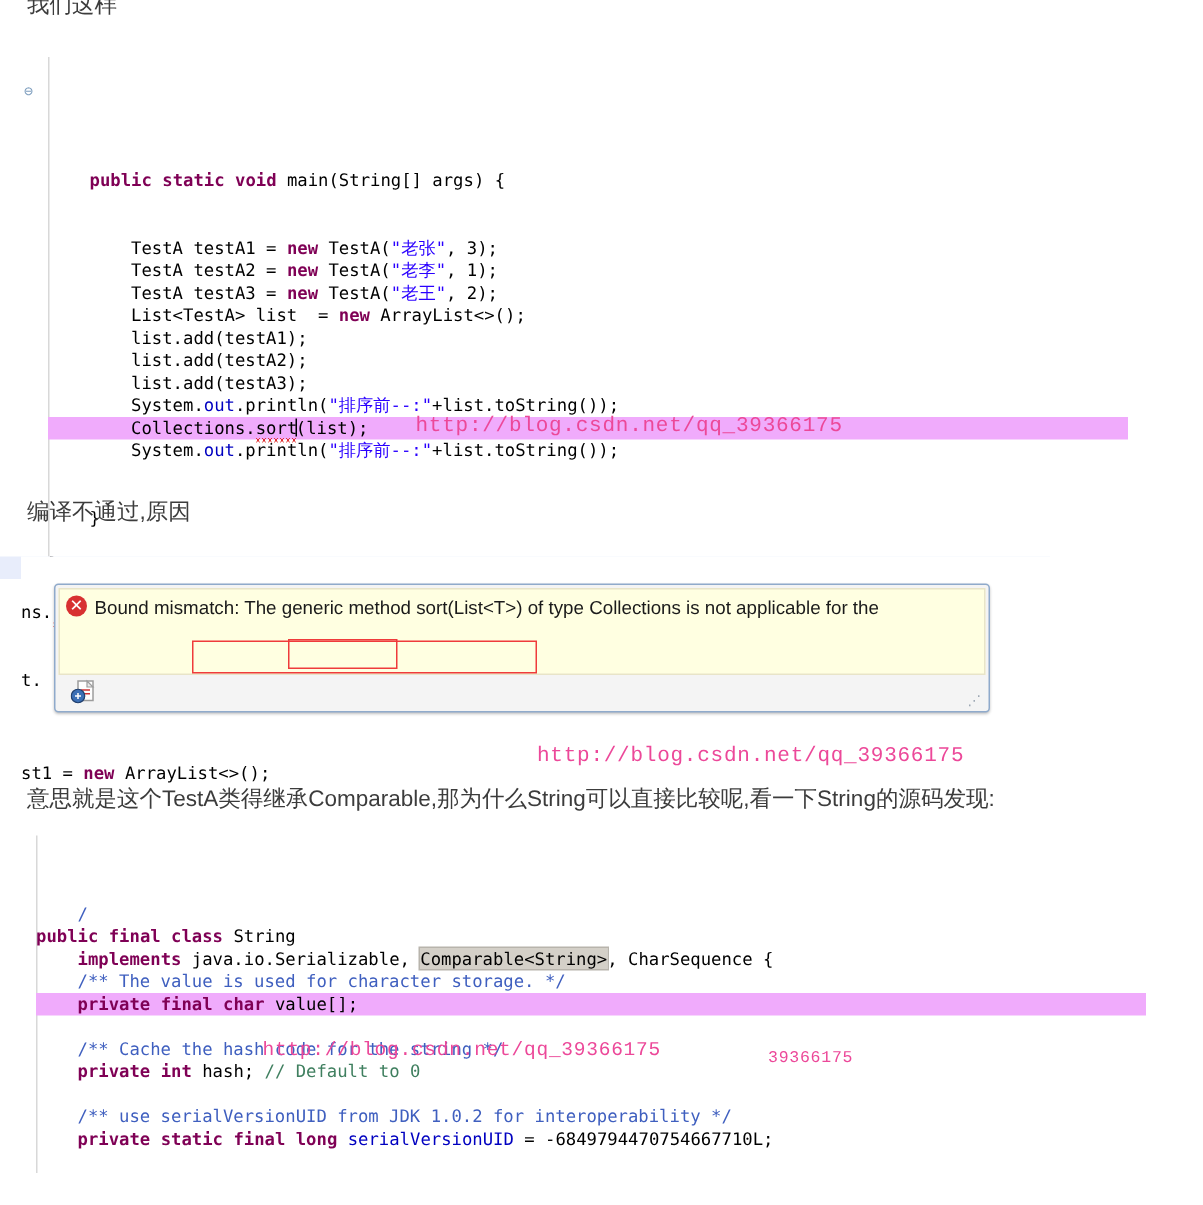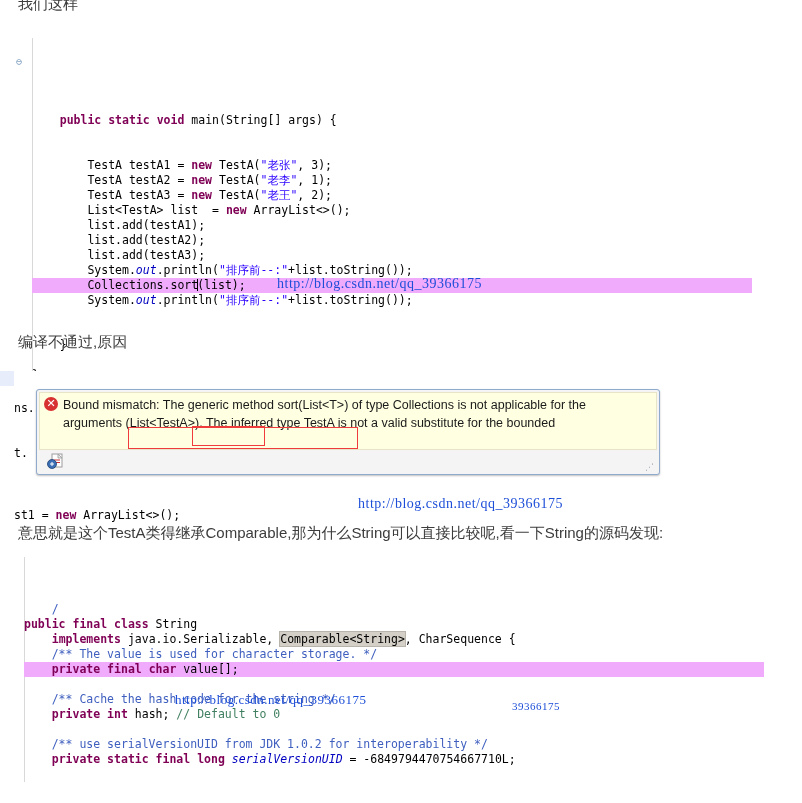--- a/index.html
+++ b/index.html
@@ -50,21 +50,21 @@
   }
   .code-line.hl {
     background: #f0abfc;
   }
 
   
   .kw   { color: #7f0055; font-weight: bold; }
   .str  { color: #2a00ff; }
   .cmt  { color: #3f7f5f; }
   .jdoc { color: #3f5fbf; }
-  .fld  { color: #0000c0; font-style: italic; }
+  .fld  { color: #0000c0; }
   .plain{ color: #000000; }
 
   .grey-box {
     background: #d4d0c8;
     outline: 1px solid #b8b4ac;
     margin-top: 46px;
   }
 
   
   .fold-marker {
@@ -173,22 +173,22 @@
   .red-rect {
     position: absolute;
     border: 1.5px solid #ef3b3b;
     box-sizing: border-box;
     pointer-events: none;
   }
 
   
   .watermark {
     position: absolute;
-    color: #1d4ed8;
-    font-family: Liberation Serif, serif;
+    color: #ec4899;
+    font-family: Liberation Mono, monospace;
     white-space: nowrap;
     letter-spacing: 0.5px;
   }
 
   .striped-line {
     position: absolute;
     background: #e8edfb;
   }
 </style>
 </head>
@@ -217,21 +217,20 @@
   <div class="code-line" id="err-line-below"><span class="plain">st1 = </span><span class="kw">new</span><span class="plain"> ArrayList&lt;&gt;();</span></div>
 </div>
 
 <div class="watermark" style="left:358px; top:496px; font-size:14px;">http://blog.csdn.net/qq_39366175</div>
 
 <div id="error-dialog">
   <div class="msg-area">
     <div class="err-icon">✕</div>
     <div class="msg-text">
       <div>Bound mismatch: The generic method sort(List&lt;T&gt;) of type Collections is not applicable for the</div>
-      <div>arguments (List&lt;TestA&gt;). The inferred type TestA is not a valid substitute for the bounded</div>
     </div>
   </div>
   <div class="footer">
     <span class="quickfix-icon">
       <svg width="18" height="18" viewBox="0 0 18 18">
         <rect x="5" y="1" width="10" height="13" fill="#fdfdfd" stroke="#9c9c9c" stroke-width="1"></rect>
         <path d="M11 1 L15 5 L11 5 Z" fill="#e8e8e8" stroke="#9c9c9c" stroke-width="0.8"></path>
         <line x1="7" y1="7" x2="13" y2="7" stroke="#cc3333" stroke-width="1"></line>
         <line x1="7" y1="9.5" x2="13" y2="9.5" stroke="#cc3333" stroke-width="1"></line>
         <circle cx="5" cy="11" r="4.5" fill="#3b6fb5" stroke="#1f3f6e" stroke-width="0.8"></circle>

